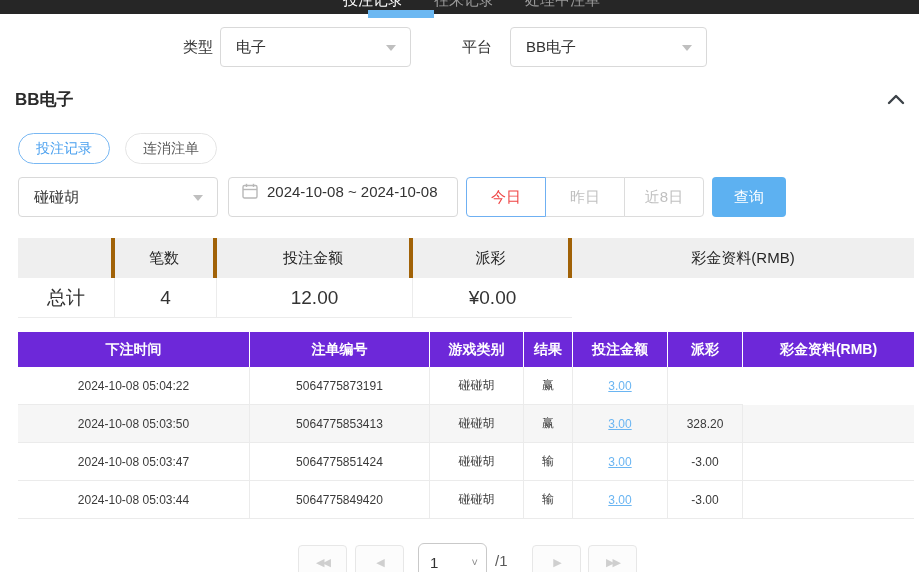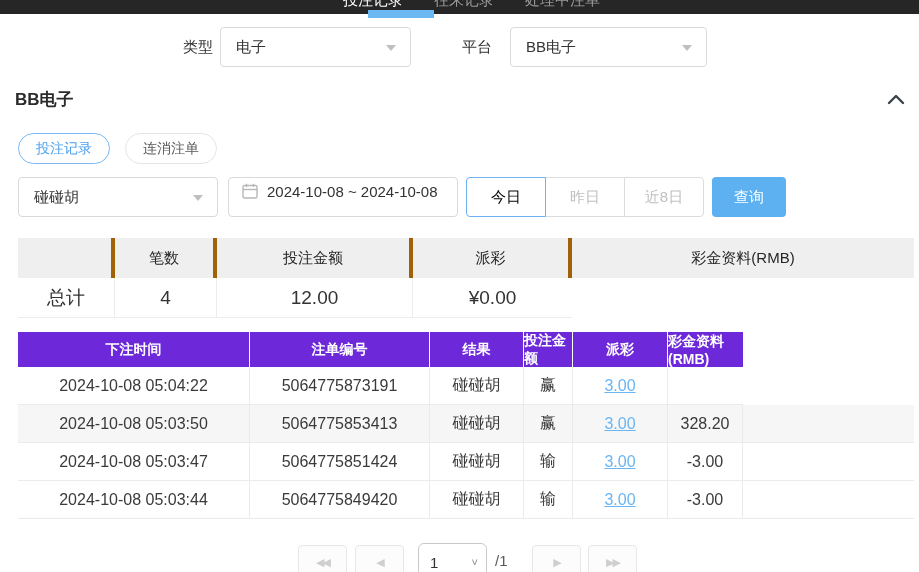--- a/index.html
+++ b/index.html
@@ -41,21 +41,21 @@
   .sel-game.select { top:177px; }
   .date-input { position:absolute; left:228px; top:177px; width:230px; height:40px; border:1px solid #d9d9d9;
     border-radius:4px; background:#fff; display:flex; align-items:center; padding:0 10px 12px 13px;
     font-size:15px; color:#333; cursor:pointer; }
   .cal-icon { width:16px; height:16px; margin-right:9px; flex:none; }
   .quick-group { position:absolute; left:466px; top:177px; display:flex; }
   .quick-btn { width:80px; height:40px; background:#fff; border:1px solid #dcdcdc; margin-left:-1px;
     font-size:15px; color:#c0c0c0; display:flex; align-items:center; justify-content:center; cursor:pointer; }
   .quick-btn:first-child { margin-left:0; border-radius:4px 0 0 4px; }
   .quick-btn:last-child { border-radius:0 4px 4px 0; }
-  .quick-btn.active { border-color:#6fb0f2; color:#000000; z-index:2; }
+  .quick-btn.active { border-color:#6fb0f2; color:#ef4444; z-index:2; }
   .search-btn { position:absolute; left:712px; top:177px; width:74px; height:40px; background:#5db1f1;
     border:none; border-radius:4px; color:#fff; font-size:15px; cursor:pointer;
     font-family:"Liberation Sans","DejaVu Sans",sans-serif; }
 
   
   .sum-table { position:absolute; left:18px; top:238px; width:896px; }
   .sum-grid { display:grid; grid-template-columns:97px 102px 196px 159px auto; }
   .sum-head .cell { height:40px; background:#efefef; border-right:4px solid #a16207;
     display:flex; align-items:center; justify-content:center; font-size:15px; color:#262626; }
   .sum-head .cell:last-child { border-right:none; }
@@ -63,21 +63,21 @@
     display:flex; align-items:center; justify-content:center; font-size:19px; color:#333; }
   .sum-row .cell:last-child { border-right:none; }
 
   
   .det-table { position:absolute; left:18px; top:332px; width:896px; }
   .det-grid { display:grid; grid-template-columns:232px 180px 94px 49px 95px 75px auto; }
   .det-head .cell { height:35px; background:#6d28d9; border-right:1px solid #fff;
     display:flex; align-items:center; justify-content:center; font-size:14px; font-weight:bold; color:#fff; }
   .det-head .cell:last-child { border-right:none; }
   .det-row .cell { height:38px; background:#fff; border-right:1px solid #ebebeb; border-bottom:1px solid #ebebeb;
-    display:flex; align-items:center; justify-content:center; font-size:16px; color:#3a3a3a; }
+    display:flex; align-items:center; justify-content:center; font-size:12px; color:#3a3a3a; }
   .det-row .cell:last-child { border-right:none; }
   .det-row.hl .cell { background:#f6f6f6; }
   .bet-link { color:#6ab5f2; text-decoration:underline; cursor:pointer; }
   .neg { color:#f56c6c; }
 
   
   .pager { position:absolute; left:0; top:543px; width:919px; height:40px; }
   .pg-btn { position:absolute; top:2px; width:49px; height:34px; background:#fcfcfc; border:1px solid #e7e7e7;
     border-radius:4px; color:#cfcfcf; display:flex; align-items:center; justify-content:center;
     font-size:11px; letter-spacing:-2px; cursor:default; }
@@ -162,20 +162,21 @@
       <div class="cell">4</div>
       <div class="cell">12.00</div>
       <div class="cell">¥0.00</div>
     </div>
   </div>
 
   <div class="det-table">
     <div class="det-grid det-head">
         <div class="cell">下注时间</div>
         <div class="cell">注单编号</div>
+        <div class="cell">游戏类别</div>
         <div class="cell">结果</div>
         <div class="cell">投注金额</div>
         <div class="cell">派彩</div>
         <div class="cell">彩金资料(RMB)</div>
       </div>
     <div>
         <div class="det-grid det-row">
           <div class="cell">2024-10-08 05:04:22</div>
           <div class="cell">5064775873191</div>
           <div class="cell">碰碰胡</div>

